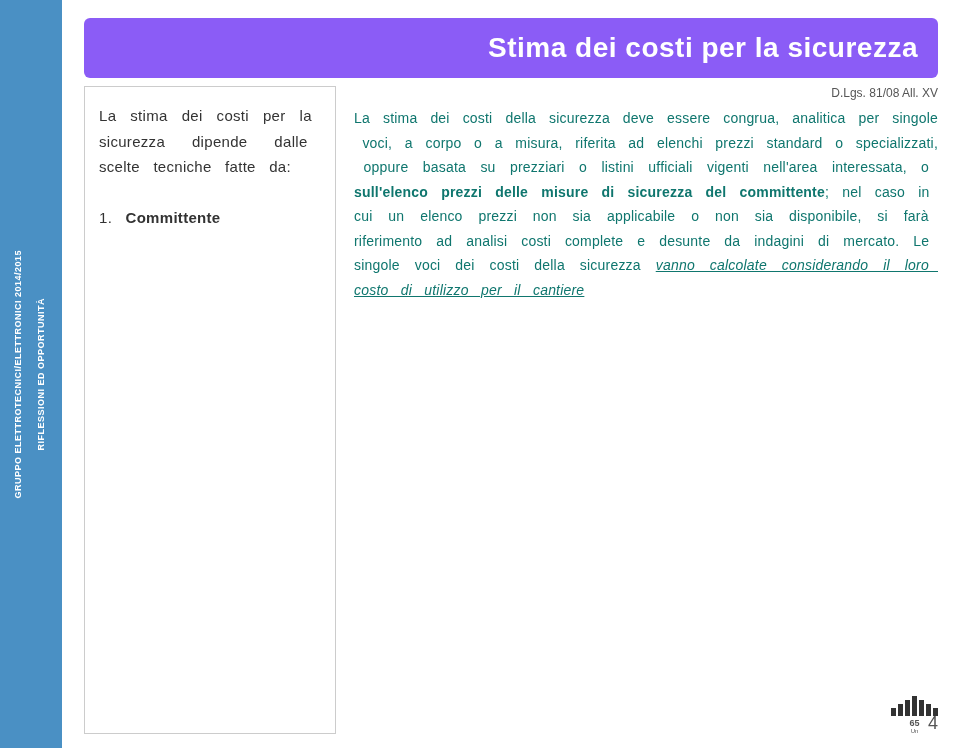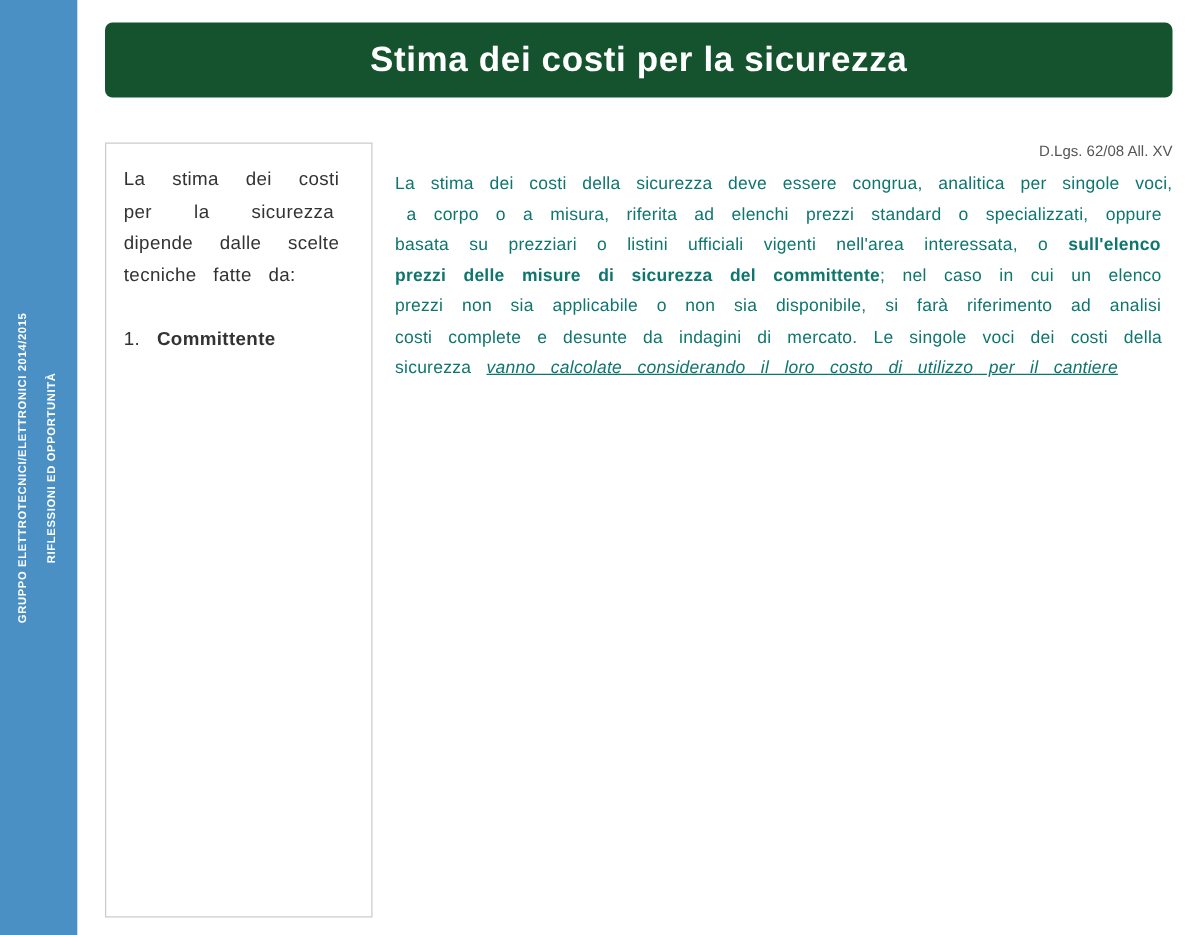--- a/index.html
+++ b/index.html
@@ -38,42 +38,42 @@
     .main-content {
       flex: 1;
       background: white;
       display: flex;
       flex-direction: column;
       padding: 18px 22px 14px 22px;
       position: relative;
     }
 
     .header-title {
-      background: #14532d;
+      background: #8b5cf6;
       border-radius: 6px;
       padding: 14px 20px;
-      margin-bottom: 36px;
-      text-align: center;
+      margin-bottom: 8px;
+      text-align: right;
     }
 
     .header-title h1 {
       color: white;
       font-size: 28px;
       font-weight: bold;
       letter-spacing: 0.5px;
     }
 
     .content-area {
       display: flex;
       flex: 1;
       gap: 18px;
     }
 
     .left-panel {
-      width: 214px;
+      width: 252px;
       flex-shrink: 0;
       border: 1px solid #ccc;
       padding: 16px 14px;
       background: white;
     }
 
     .left-panel-text {
       font-size: 15px;
       color: #333;
       text-align: justify;
@@ -185,21 +185,37 @@
   <div class="content-area">
 
     <div class="left-panel">
       <p class="left-panel-text">
         La &nbsp; stima &nbsp; dei &nbsp; costi &nbsp; per &nbsp; la &nbsp; sicurezza &nbsp; dipende &nbsp; dalle &nbsp; scelte &nbsp; tecniche &nbsp; fatte &nbsp; da:<br><br>
         1. &nbsp; <span class="bold">Committente</span>
       </p>
     </div>
 
     <div class="right-panel">
-      <div class="dlgs-label">D.Lgs. 62/08 All. XV</div>
+      <div class="dlgs-label">D.Lgs. 81/08 All. XV</div>
       <div class="right-text">
         La &nbsp; stima &nbsp; dei &nbsp; costi &nbsp; della &nbsp; sicurezza &nbsp; deve &nbsp; essere &nbsp; congrua, &nbsp; analitica &nbsp; per &nbsp; singole &nbsp; voci, &nbsp; a &nbsp; corpo &nbsp; o &nbsp; a &nbsp; misura, &nbsp; riferita &nbsp; ad &nbsp; elenchi &nbsp; prezzi &nbsp; standard &nbsp; o &nbsp; specializzati, &nbsp; oppure &nbsp; basata &nbsp; su &nbsp; prezziari &nbsp; o &nbsp; listini &nbsp; ufficiali &nbsp; vigenti &nbsp; nell'area &nbsp; interessata, &nbsp; o &nbsp; <span class="bold-italic">sull'elenco &nbsp; prezzi &nbsp; delle &nbsp; misure &nbsp; di &nbsp; sicurezza &nbsp; del &nbsp; committente</span>; &nbsp; nel &nbsp; caso &nbsp; in &nbsp; cui &nbsp; un &nbsp; elenco &nbsp; prezzi &nbsp; non &nbsp; sia &nbsp; applicabile &nbsp; o &nbsp; non &nbsp; sia &nbsp; disponibile, &nbsp; si &nbsp; farà &nbsp; riferimento &nbsp; ad &nbsp; analisi &nbsp; costi &nbsp; complete &nbsp; e &nbsp; desunte &nbsp; da &nbsp; indagini &nbsp; di &nbsp; mercato. &nbsp; Le &nbsp; singole &nbsp; voci &nbsp; dei &nbsp; costi &nbsp; della &nbsp; sicurezza &nbsp; <span class="underline-italic">vanno &nbsp; calcolate &nbsp; considerando &nbsp; il &nbsp; loro &nbsp; costo &nbsp; di &nbsp; utilizzo &nbsp; per &nbsp; il &nbsp; cantiere</span>
       </div>
 
+      <div class="footer">
+        <div class="logo-area">
+          <div class="logo-bars">
+            <div class="logo-bar" style="height:8px;"></div>
+            <div class="logo-bar" style="height:12px;"></div>
+            <div class="logo-bar" style="height:16px;"></div>
+            <div class="logo-bar" style="height:20px;"></div>
+            <div class="logo-bar" style="height:16px;"></div>
+            <div class="logo-bar" style="height:12px;"></div>
+            <div class="logo-bar" style="height:8px;"></div>
+          </div>
+          <span class="logo-number">65</span>
+          <span class="logo-name">Un</span>
+        </div>
+        <span class="page-number">4</span>
+      </div>
     </div>
 
   </div>
 </div>
 
 </body></html>

